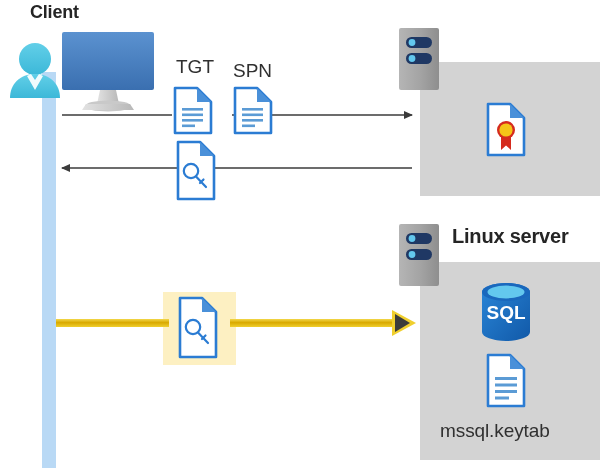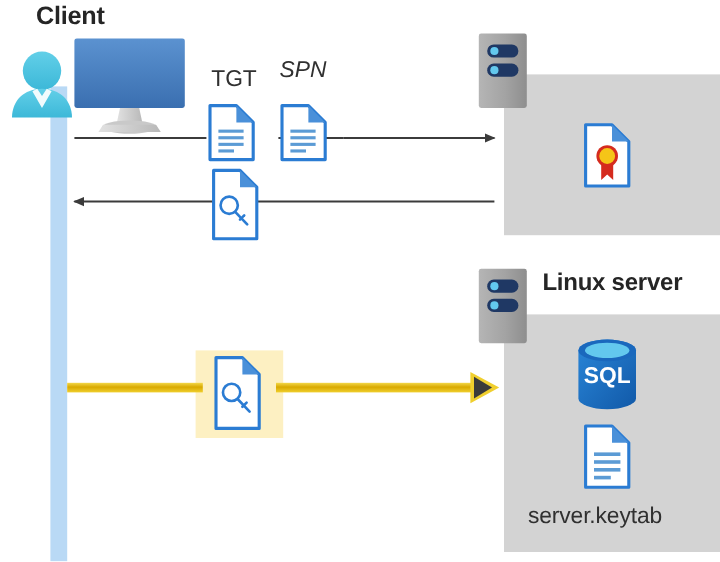--- a/index.html
+++ b/index.html
@@ -25,21 +25,21 @@
   }
 
   
   .title {
     font-weight: bold;
     color: #252525;
     line-height: 1.18;
     letter-spacing: -0.2px;
   }
   .title-client {
-    font-size: 21px;
+    font-size: 18px;
     left: 30px;
     top: 2px;
   }
   .title-dc {
     font-size: 20px;
     left: 455px;
     top: 3px;
     width: 140px;
   }
   .title-linux {
@@ -59,21 +59,21 @@
   }
 
   
   .flow-label {
     font-size: 19px;
     color: #303030;
     font-family: "Liberation Sans", sans-serif;
     text-align: right;
   }
   .label-tgt { left: 176px; top: 56px; }
-  .label-spn { left: 233px; top: 48px; font-style: italic; }
+  .label-spn { left: 233px; top: 60px; }
 
   .keytab-label {
     font-size: 19px;
     color: #303030;
     left: 440px;
     top: 420px;
     letter-spacing: -0.1px;
   }
 
   
@@ -249,15 +249,15 @@
 
   <div class="abs title title-client">Client</div>
 
 
   <div class="abs title title-linux">Linux server</div>
 
   <div class="abs flow-label label-tgt">TGT</div>
 
   <div class="abs flow-label label-spn">SPN</div>
 
-  <div class="abs keytab-label">server.keytab</div>
+  <div class="abs keytab-label">mssql.keytab</div>
 
 </div>
 
 </body></html>

